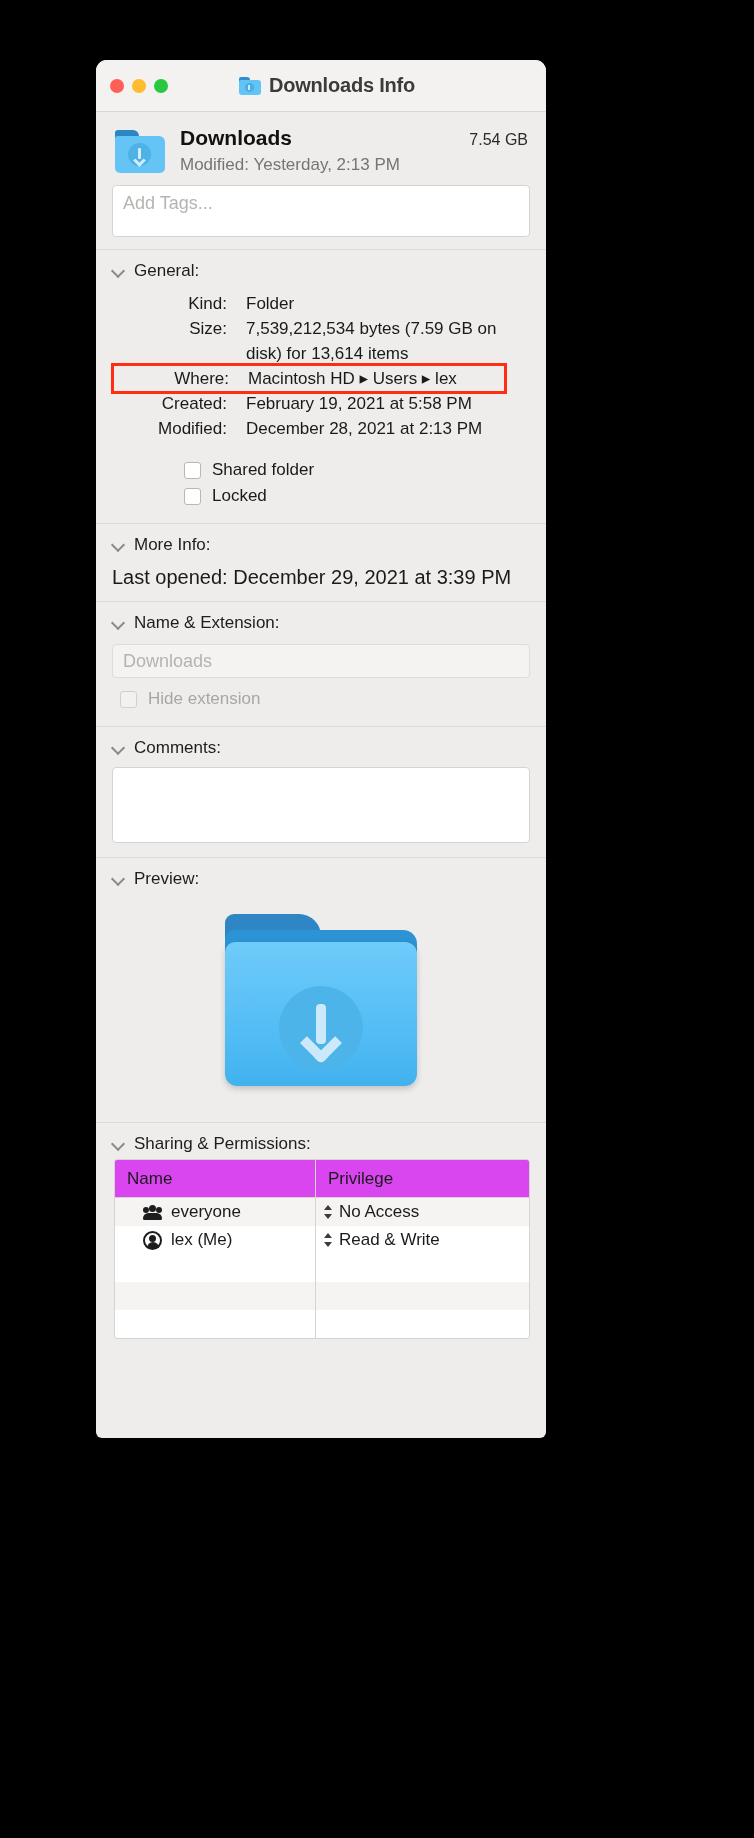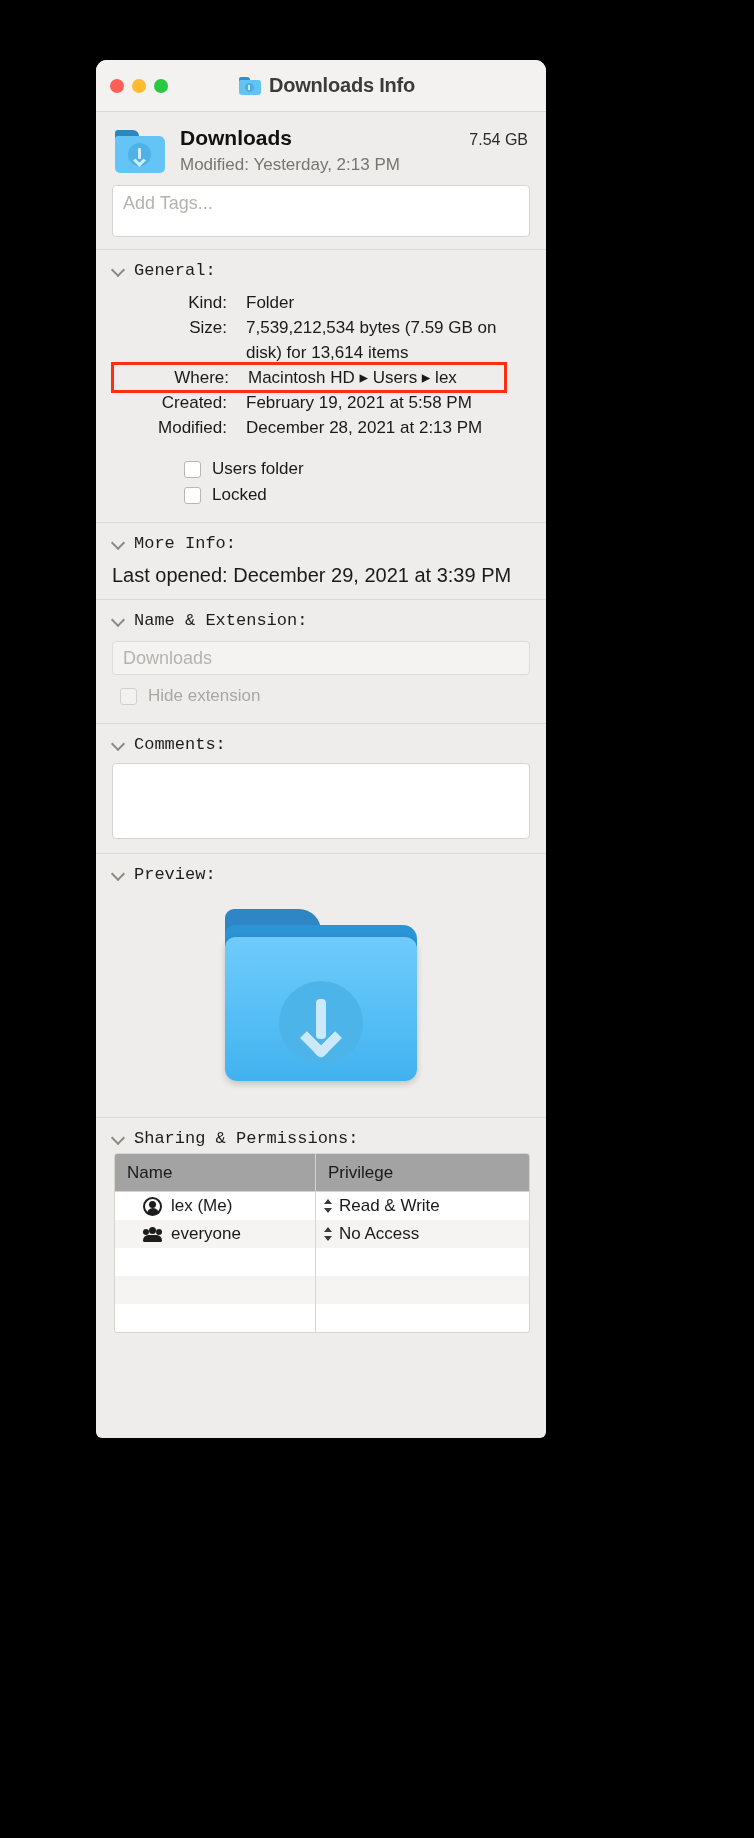--- a/index.html
+++ b/index.html
@@ -123,21 +123,20 @@
     color: #b6b4b0;
   }
 
   
   .divider { height: 1px; background: #dcdad6; }
 
   .section { padding: 8px 0 10px 0; }
   .sec-head {
     display: flex; align-items: center; gap: 9px;
     padding: 3px 16px 3px 16px;
-    font-family: Liberation Mono, monospace;
   }
   .chev {
     width: 13px; height: 13px; flex: 0 0 auto;
     position: relative;
   }
   .chev::after {
     content: "";
     position: absolute; left: 1px; top: 1px;
     width: 8px; height: 8px;
     border-right: 2px solid #8b8984;
@@ -264,21 +263,21 @@
     width: 100%;
     background: #ffffff;
     border: 1px solid #d6d4d0;
     border-radius: 3px;
     overflow: hidden;
   }
   .perm-head {
     display: flex;
     height: 38px;
     border-bottom: 1px solid #d6d4d0;
-    background: #a3a3a3;
+    background: #d946ef;
   }
   .perm-head .c1, .perm-row .c1 { width: 200px; flex: 0 0 auto; }
   .perm-head .c2, .perm-row .c2 { flex: 1 1 auto; border-left: 1px solid #d6d4d0; }
   .perm-head .c1, .perm-head .c2 {
     display: flex; align-items: center;
     padding-left: 12px;
     font-size: 17px; color: #1a1a1a;
   }
   .perm-row { display: flex; height: 28px; }
   .perm-row.alt { background: #f5f4f2; }
@@ -395,21 +394,21 @@
         <span class="v">February 19, 2021 at 5:58 PM</span>
       </div>
       <div class="irow">
         <span class="k">Modified:</span>
         <span class="v">December 28, 2021 at 2:13 PM</span>
       </div>
     </div>
     <div class="checks">
       <label class="chk-row">
         <span class="chk"></span>
-        <span>Users folder</span>
+        <span>Shared folder</span>
       </label>
       <label class="chk-row">
         <span class="chk"></span>
         <span>Locked</span>
       </label>
     </div>
   </div>
 
   <div class="divider"></div>
 
@@ -475,50 +474,50 @@
   <div class="section">
     <div class="sec-head">
       <span class="chev"></span>
       <span class="sec-title">Sharing &amp; Permissions:</span>
     </div>
     <div class="perm-table-wrap">
       <div class="perm-table">
         <div class="perm-head">
           <span class="c1">Name</span>
           <span class="c2">Privilege</span>
-        </div>
-        <div class="perm-row">
-          <span class="c1">
-            <span class="uicon single">
-              <span class="h"></span>
-                <span class="b"></span>
-            </span>
-            <span>lex (Me)</span>
-          </span>
-          <span class="c2">
-            <span class="stepper"></span>
-            <span>Read &amp; Write</span>
-          </span>
         </div>
         <div class="perm-row alt">
           <span class="c1">
             <span class="uicon group">
               <span class="p p1"></span>
                 <span class="p p2"></span>
                 <span class="p p3"></span>
                 <span class="bd"></span>
             </span>
             <span>everyone</span>
           </span>
           <span class="c2">
             <span class="stepper"></span>
             <span>No Access</span>
           </span>
         </div>
         <div class="perm-row">
+          <span class="c1">
+            <span class="uicon single">
+              <span class="h"></span>
+                <span class="b"></span>
+            </span>
+            <span>lex (Me)</span>
+          </span>
+          <span class="c2">
+            <span class="stepper"></span>
+            <span>Read &amp; Write</span>
+          </span>
+        </div>
+        <div class="perm-row">
           <span class="c1"></span>
             <span class="c2"></span>
         </div>
         <div class="perm-row alt">
           <span class="c1"></span>
             <span class="c2"></span>
         </div>
         <div class="perm-row">
           <span class="c1"></span>
             <span class="c2"></span>

